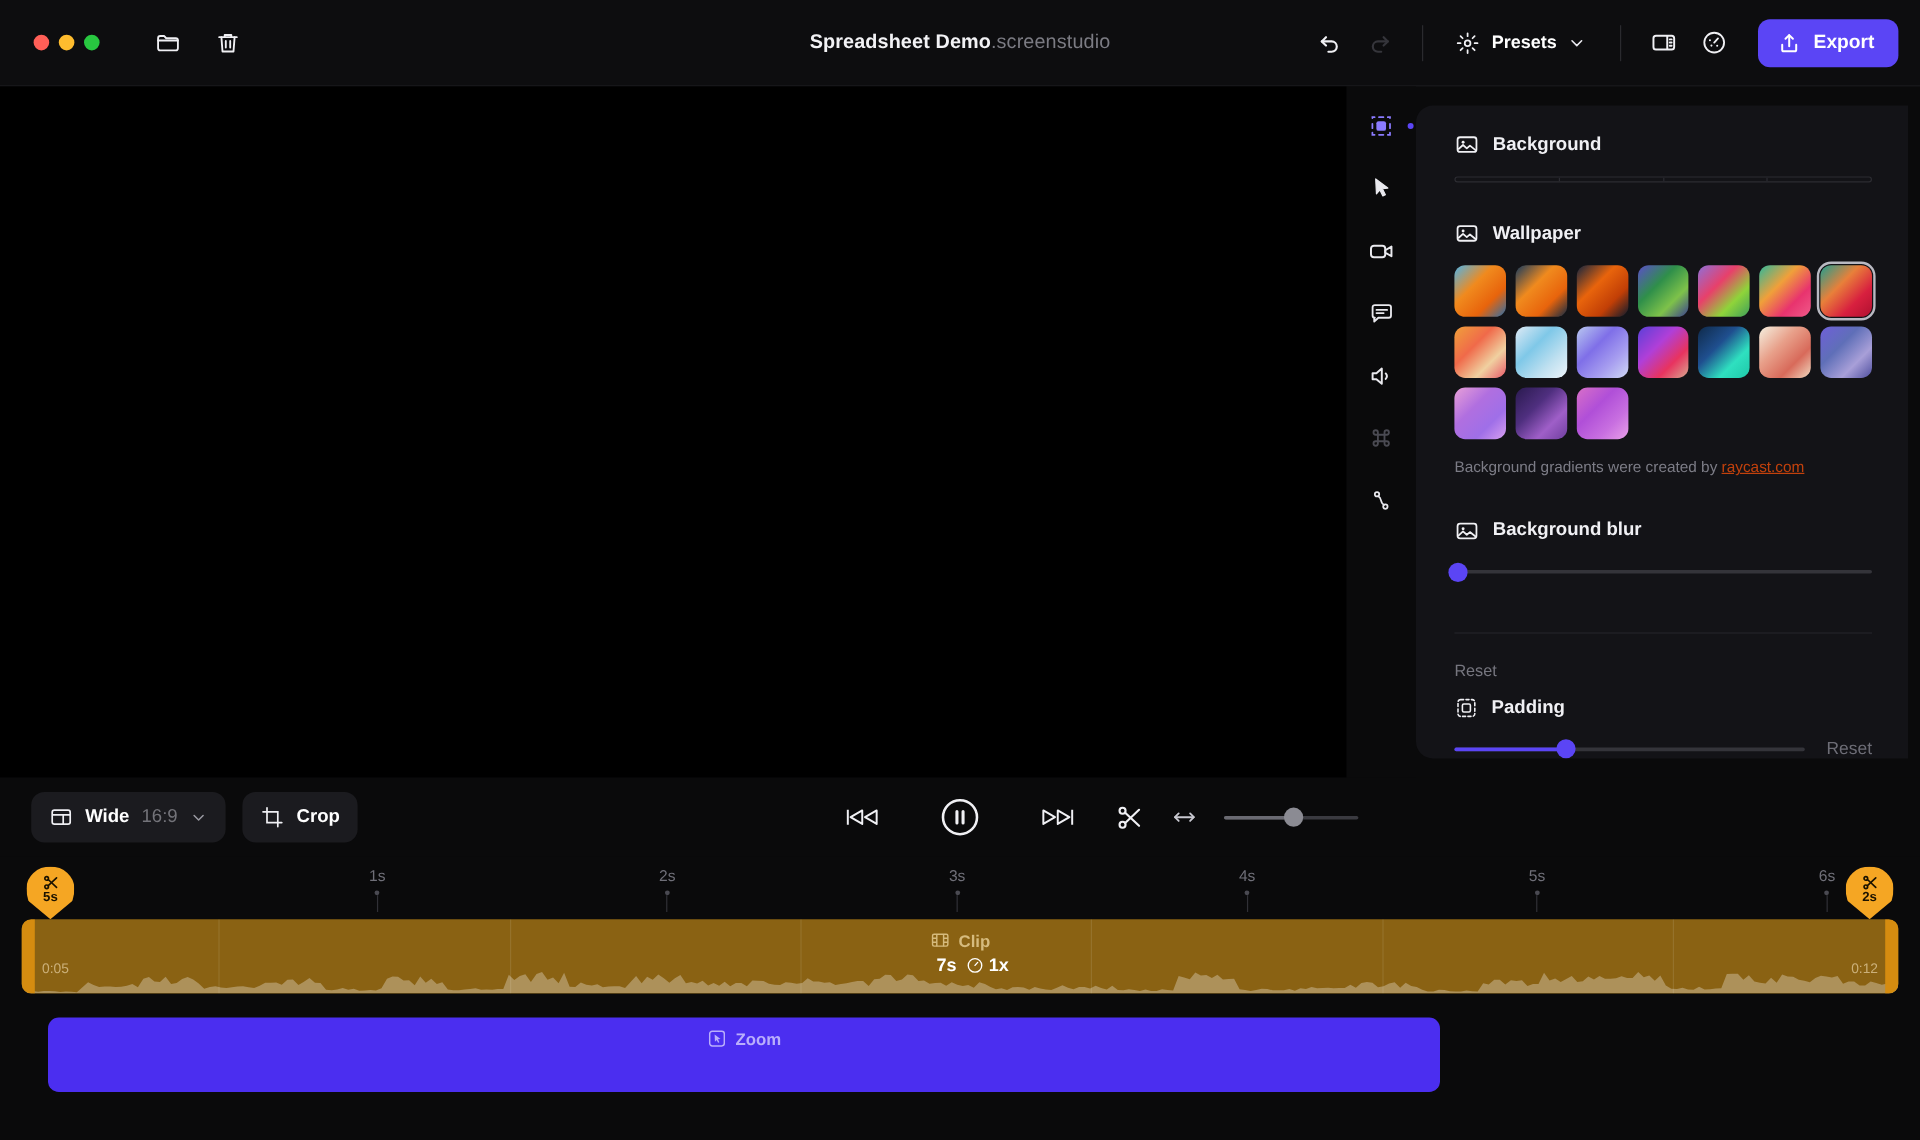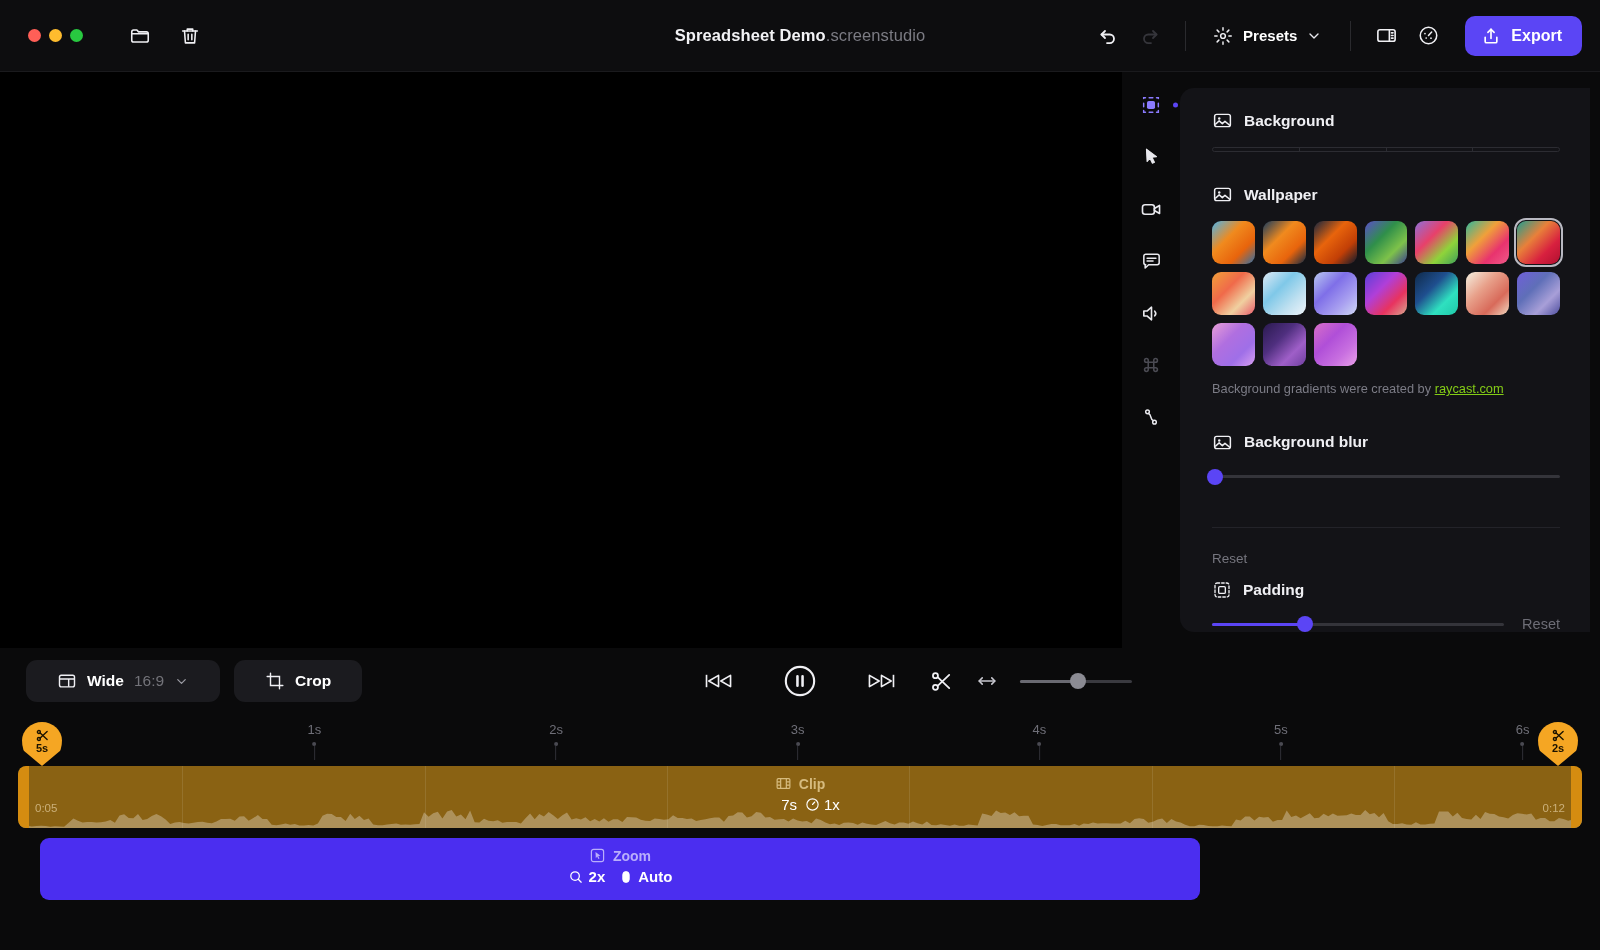--- a/index.html
+++ b/index.html
@@ -133,21 +133,21 @@
   .thumb {
     width: 100%; aspect-ratio: 1/1;
     border-radius: 9px; cursor: pointer;
   }
   .thumb.sel { outline: 2px solid #b9b9c2; outline-offset: 1px; }
 
   .credit {
     font-size: 12.8px; color: #7c7c86; line-height: 1.4;
     margin-bottom: 34px;
   }
-  .credit a { color: #84cc16; text-decoration: underline; }
+  .credit a { color: #c2410c; text-decoration: underline; }
 
   .slider-row { margin-bottom: 16px; }
   .slider {
     position: relative; height: 16px; display: flex; align-items: center;
     cursor: pointer;
   }
   .track {
     position: absolute; left: 0; right: 0; height: 3px;
     background: #34343a; border-radius: 2px;
   }
@@ -169,21 +169,21 @@
   
   .bottombar {
     height: 66px; flex: 0 0 66px;
     display: flex; align-items: center;
     padding: 0 26px; position: relative;
     background: #0a0a0b;
   }
   .pill {
     display: flex; align-items: center; gap: 10px;
     background: #1b1b1f; border-radius: 11px;
-    padding: 11px 31px; cursor: pointer;
+    padding: 11px 15px; cursor: pointer;
     color: #fff; font-size: 15.5px; font-weight: 700;
   }
   .pill .muted { color: #737379; font-weight: 400; }
 
   .transport {
     position: absolute; left: 50%; transform: translateX(-50%);
     display: flex; align-items: center; gap: 48px;
   }
   .tp-btn { cursor: pointer; color: #f0f0f4; display: flex; }
 
@@ -223,21 +223,21 @@
     width: 40px; height: 44px;
     background: #f5a623;
     border-radius: 50% 50% 50% 50% / 42% 42% 58% 58%;
     clip-path: polygon(0% 0%, 100% 0%, 100% 62%, 50% 100%, 0% 62%);
     display: flex; flex-direction: column; align-items: center;
     justify-content: flex-start; padding-top: 6px; gap: 0px;
     color: #1a1200; cursor: pointer;
   }
   .cutbadge .cb-label { font-size: 11px; font-weight: 700; line-height: 1; }
 
-  .track-row { position: relative; margin-bottom: 10px; }
+  .track-row { position: relative; margin-bottom: 20px; }
 
   .clip {
     position: relative; height: 62px;
     background: #8a6213; border-radius: 8px;
     overflow: hidden; cursor: pointer;
   }
   .clip-handle {
     position: absolute; top: 0; bottom: 0; width: 11px;
     background: #d58c10; cursor: ew-resize;
   }
@@ -246,21 +246,21 @@
   .clip-center {
     position: absolute; left: 0; right: 0; top: 9px;
     text-align: center; pointer-events: none;
   }
   .clip-title {
     display: flex; align-items: center; justify-content: center; gap: 7px;
     color: #d6bb7e; font-size: 14px; font-weight: 700;
   }
   .clip-meta {
     display: flex; align-items: center; justify-content: center; gap: 8px;
-    color: #fff; font-size: 15px; font-weight: 400; margin-top: 4px; padding-left: 21px;
+    color: #fff; font-size: 15px; font-weight: 700; margin-top: 4px; padding-left: 21px;
   }
   .clip-meta .mi { display: inline-flex; align-items: center; gap: 4px; }
   .clip-time {
     position: absolute; bottom: 14px; font-size: 11.5px;
     color: #cbb07a;
   }
   .clip-time.l { left: 17px; }
   .clip-time.r { right: 17px; }
   .gridline {
     position: absolute; top: 0; bottom: 0; width: 1px;
@@ -710,37 +710,18 @@
         <div class="zoom-center">
           <div class="zoom-title">
             <span>
               <svg width="17" height="17" viewBox="0 0 24 24" fill="none" stroke="#b9aefb" stroke-width="1.7" stroke-linejoin="round">
                 <rect x="3.4" y="3.4" width="17.2" height="17.2" rx="3"></rect>
                 <path d="M9.2 7.2l7 5.2-3.1.4 1.7 3.4-1.5.7-1.7-3.4-2 2.3z" fill="#b9aefb" stroke="none"></path>
               </svg>
             </span>
             <span>Zoom</span>
           </div>
-          <div class="zoom-meta">
-            <span class="mi">
-              <span>
-                <svg width="16" height="16" viewBox="0 0 24 24" fill="none" stroke="#fff" stroke-width="1.9" stroke-linecap="round">
-                  <circle cx="10.6" cy="10.6" r="6.4"></circle>
-                    <path d="M15.4 15.4l4.4 4.4"></path>
-                </svg>
-              </span>
-              <span>2x</span>
-            </span>
-            <span class="mi">
-              <span>
-                <svg width="14" height="16" viewBox="0 0 24 24" fill="#fff" stroke="#fff" stroke-width="1.4" stroke-linejoin="round">
-                  <rect x="6.4" y="2.6" width="11.2" height="18.8" rx="5.6"></rect>
-                </svg>
-              </span>
-              <span>Auto</span>
-            </span>
-          </div>
         </div>
       </div>
     </div>
 
   </div>
 </div>
 
 </body></html>

